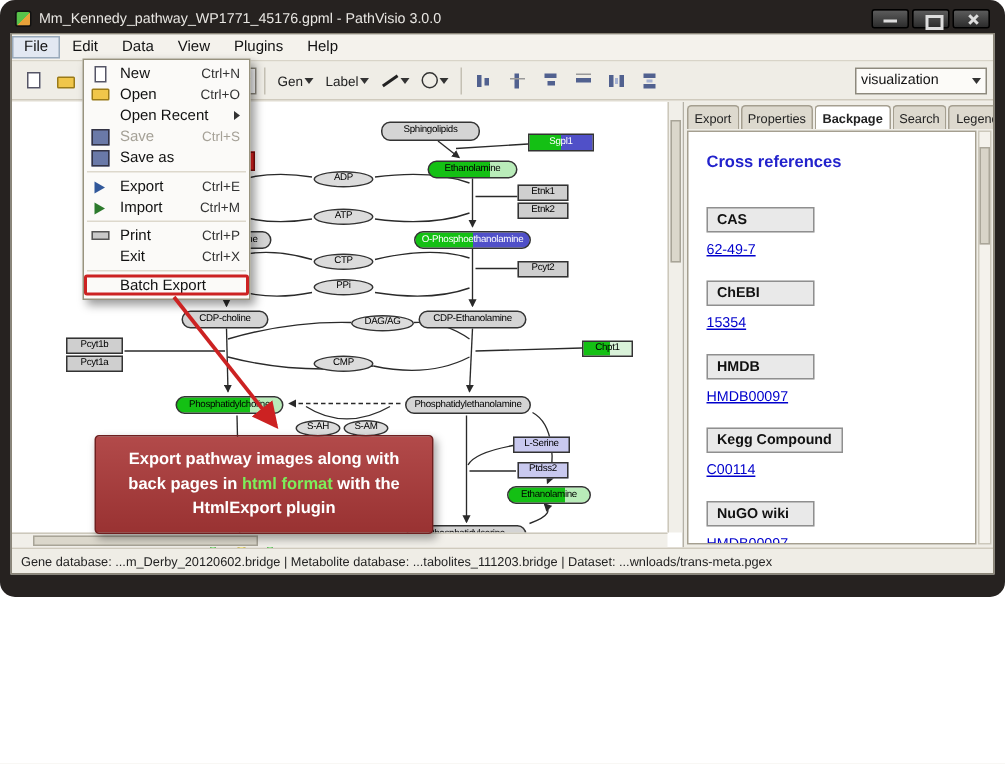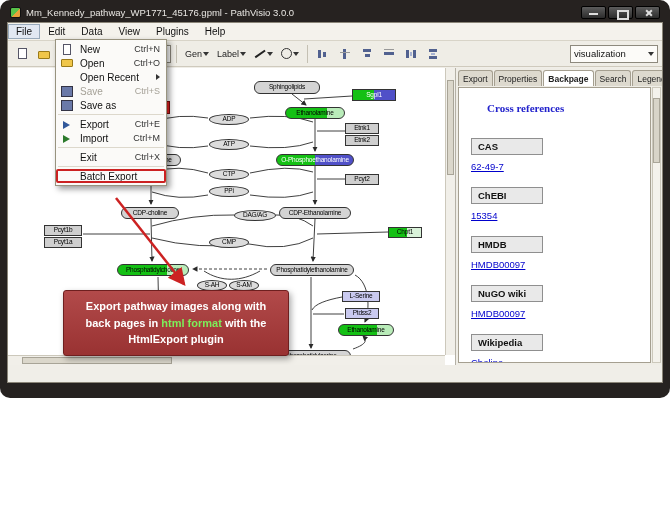--- a/index.html
+++ b/index.html
@@ -81,21 +81,21 @@
   .vscroll{position:absolute;top:0;right:0;bottom:10px;width:10px;background:#f1efe9;border-left:1px solid #ccc8bb;z-index:4;}
   .vscroll .thumb{position:absolute;top:12px;left:1px;right:1px;height:95px;background:#dbd7cb;border:1px solid #a8a497;}
   .hscroll{position:absolute;left:0;right:10px;bottom:0;height:10px;background:#f1efe9;border-top:1px solid #ccc8bb;z-index:4;}
   .hscroll .thumb{position:absolute;left:14px;top:1px;bottom:1px;width:150px;background:#dbd7cb;border:1px solid #a8a497;}
   
   .side-panel{width:206px;position:relative;background:#efede6;}
   .tabs{display:flex;gap:1px;padding:2px 2px 0;height:18px;}
   .tab{font-size:8.5px;padding:3px 4px 2px;background:#ddd9ce;border:1px solid #a59f90;border-bottom:none;border-radius:3px 3px 0 0;color:#222;white-space:nowrap;}
   .tab.active{background:#fff;font-weight:bold;}
   .backpage{position:absolute;top:19px;left:2px;right:11px;bottom:2px;background:#fff;border:1px solid #a59f90;padding:10px 12px;overflow:hidden;}
-  .bp-heading{color:#2222cc;font-weight:bold;font-size:11px;margin:4px 16px 22px;font-family:Liberation Serif, serif;}
+  .bp-heading{color:#2222cc;font-weight:bold;font-size:11px;margin:4px 0 22px;}
   .bp-sec-title{display:inline-block;min-width:72px;background:#e9e9e9;border:1px solid #8f8f8f;padding:2px 6px;font-size:9.5px;font-weight:bold;color:#111;}
   .bp-sec-value{font-size:9.5px;margin:6px 0 13px;color:#111;}
   .bp-sec-value.link{color:#0000cc;text-decoration:underline;}
   .panel-scroll{position:absolute;right:1px;top:19px;bottom:2px;width:9px;background:#f4f2ec;border:1px solid #ccc8bb;}
   .panel-scroll .thumb{position:absolute;top:10px;left:0;right:0;height:65px;background:#d8d4c8;border:1px solid #aaa699;}
   
   .statusbar{position:absolute;left:0;right:0;bottom:0;height:17px;background:#efede6;border-top:1px solid #cfcabd;
              font-size:8.5px;display:flex;align-items:center;padding:0 6px;color:#222;white-space:nowrap;overflow:hidden;}
   
   .filemenu{position:absolute;left:8px;top:39px;width:112px;background:#fbfaf8;border:1px solid #98937f;
@@ -298,32 +298,36 @@
             <span class="tab active">Backpage</span>
             <span class="tab">Search</span>
             <span class="tab">Legend</span>
           </div>
         <div class="backpage">
           <div class="bp-heading">Cross references</div>
           <div id="bp-sections">
               <div class="bp-sec"><div class="bp-sec-title">CAS</div><div class="bp-sec-value link">62-49-7</div></div>
               <div class="bp-sec"><div class="bp-sec-title">ChEBI</div><div class="bp-sec-value link">15354</div></div>
               <div class="bp-sec"><div class="bp-sec-title">HMDB</div><div class="bp-sec-value link">HMDB00097</div></div>
+              <div class="bp-sec"><div class="bp-sec-title">Kegg Compound</div><div class="bp-sec-value link">C00114</div></div>
               <div class="bp-sec"><div class="bp-sec-title">NuGO wiki</div><div class="bp-sec-value link">HMDB00097</div></div>
               <div class="bp-sec"><div class="bp-sec-title">Wikipedia</div><div class="bp-sec-value link">Choline</div></div>
             </div>
 
         </div>
         <div class="panel-scroll">
             <div class="thumb"></div>
           </div>
       </div>
 
     </div>
 
+    <div class="statusbar">
+      <span>Gene database: ...m_Derby_20120602.bridge | Metabolite database: ...tabolites_111203.bridge | Dataset: ...wnloads/trans-meta.pgex</span>
+    </div>
 
   </div>
 
   <div class="filemenu" id="filemenu">
       <div class="mi">
         <span class="mic new-file-icon"></span>
         <span class="mlab">New</span>
         <span class="msc">Ctrl+N</span>
       </div>
       <div class="mi">
@@ -352,20 +356,25 @@
         <span class="mic export-icon"></span>
         <span class="mlab">Export</span>
         <span class="msc">Ctrl+E</span>
       </div>
       <div class="mi">
         <span class="mic import-icon"></span>
         <span class="mlab">Import</span>
         <span class="msc">Ctrl+M</span>
       </div>
       <div class="msep"></div>
+      <div class="mi">
+        <span class="mic print-icon"></span>
+        <span class="mlab">Print</span>
+        <span class="msc">Ctrl+P</span>
+      </div>
       <div class="mi">
         <span class="mic "></span>
         <span class="mlab">Exit</span>
         <span class="msc">Ctrl+X</span>
       </div>
       <div class="msep"></div>
       <div class="mi hl">
         <span class="mic "></span>
         <span class="mlab">Batch Export</span>
         <span class="msc"></span>

